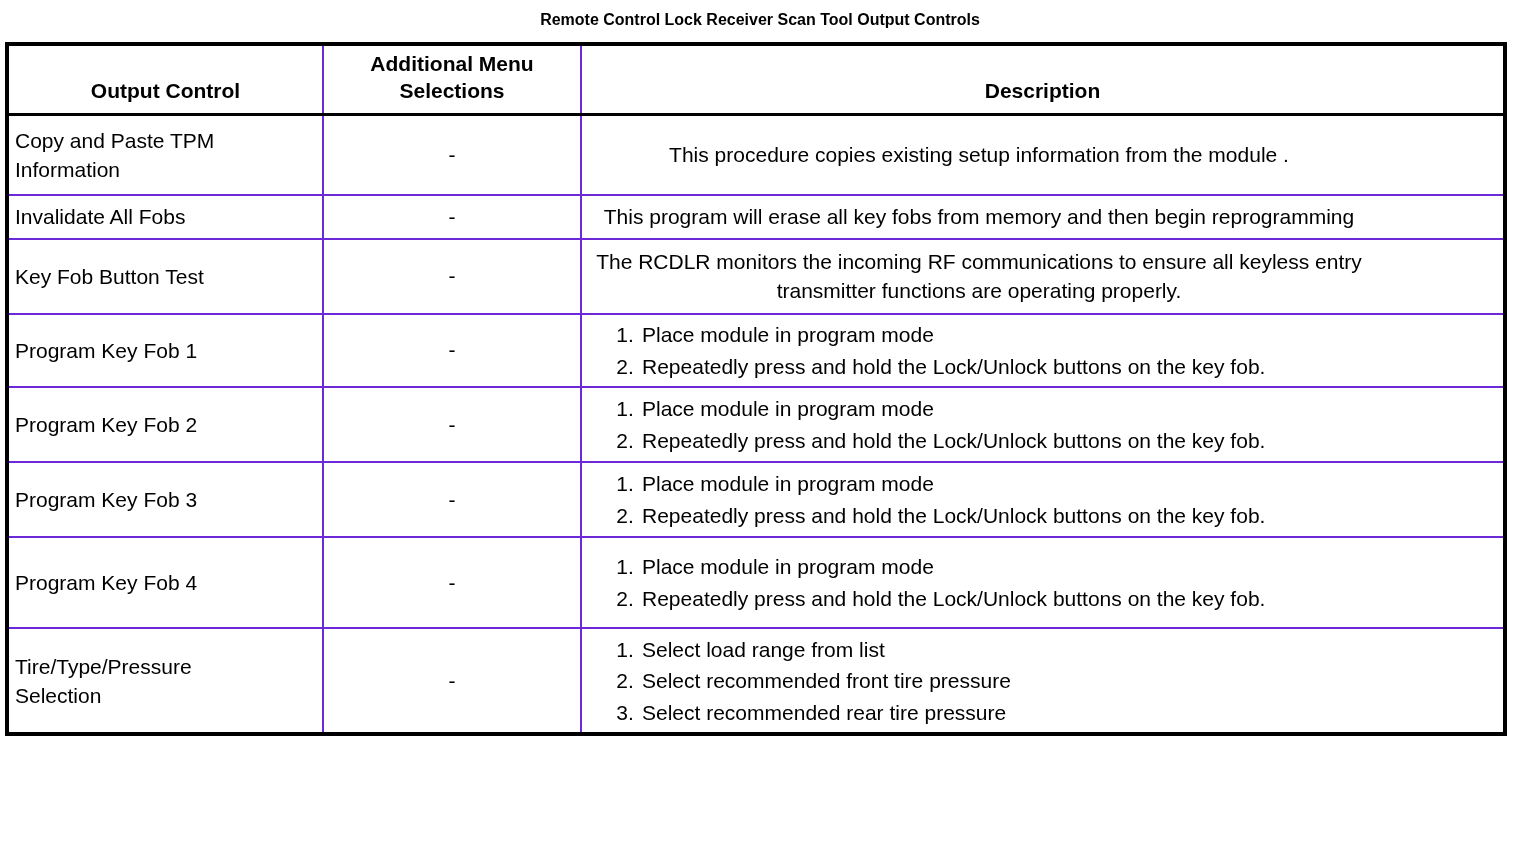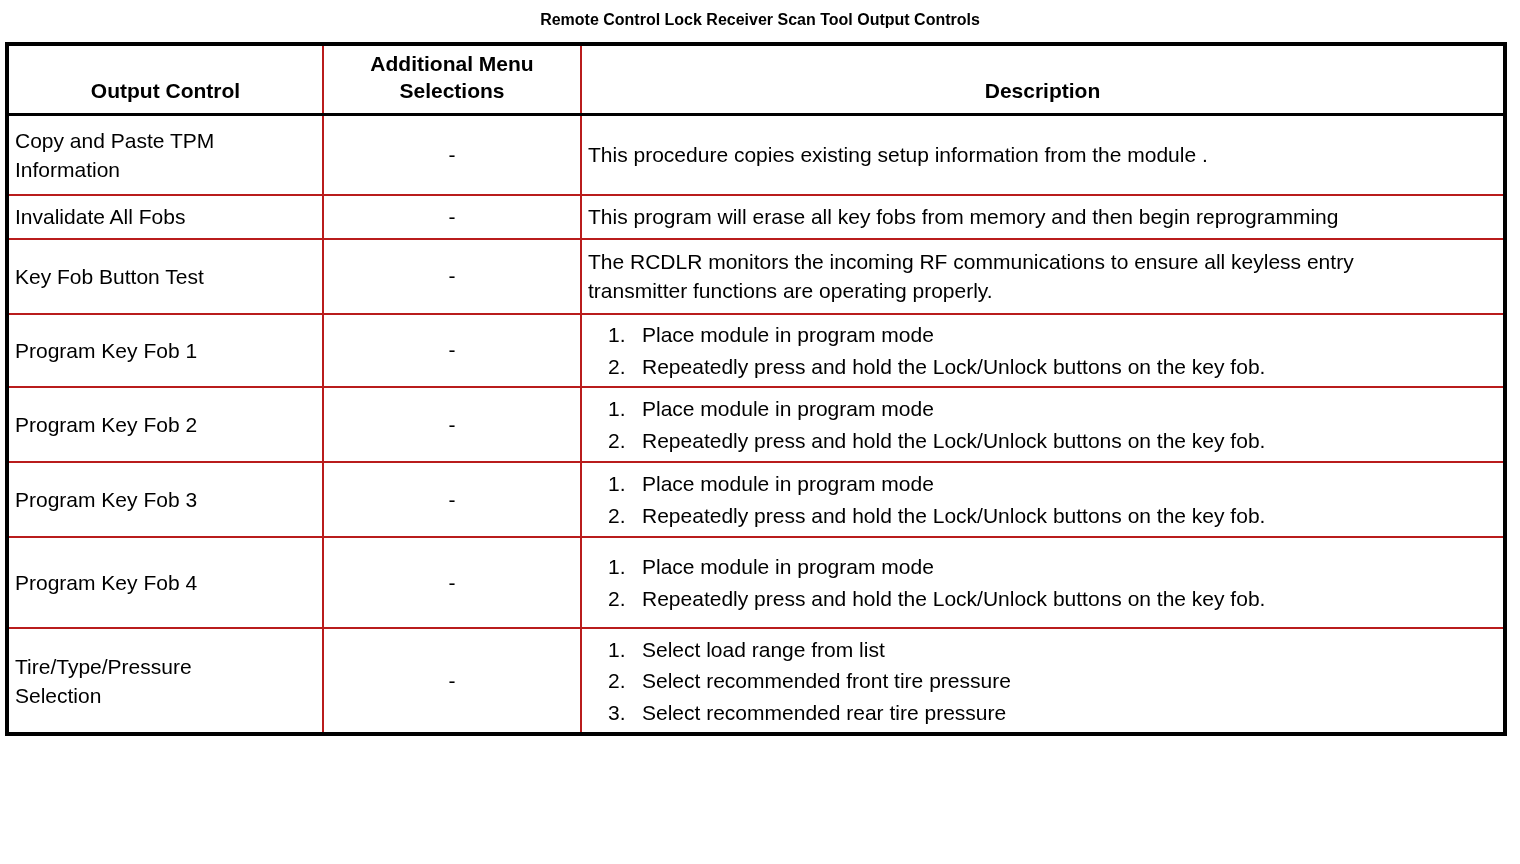--- a/index.html
+++ b/index.html
@@ -25,21 +25,21 @@
   table.controls-table {
     border-collapse: collapse;
     table-layout: fixed;
     width: 1502px;
     margin: 9px 0 0 5px;
     border: 4px solid #000000;
   }
   col.c1 { width: 316px; }
   col.c2 { width: 258px; }
   th, td {
-    border: 2px solid #b91c1c;
+    border: 2px solid #6d28d9;
     font-size: 21px;
   }
   thead th {
     border-bottom: 3px solid #000000;
     vertical-align: bottom;
     text-align: center;
     font-weight: bold;
     line-height: 27px;
     padding: 4px 6px 9px 6px;
   }
@@ -62,21 +62,21 @@
     max-width: 230px;
     line-height: 29px;
   }
   td.menu-cell {
     vertical-align: middle;
     text-align: center;
     padding: 2px;
   }
   td.desc-cell {
     vertical-align: middle;
-    text-align: left;
+    text-align: center;
     padding: 3px 4px 3px 6px;
   }
   .desc-text {
     max-width: 782px;
     line-height: 29px;
   }
   .desc-list {
     padding-left: 20px;
   }
   .list-item {

